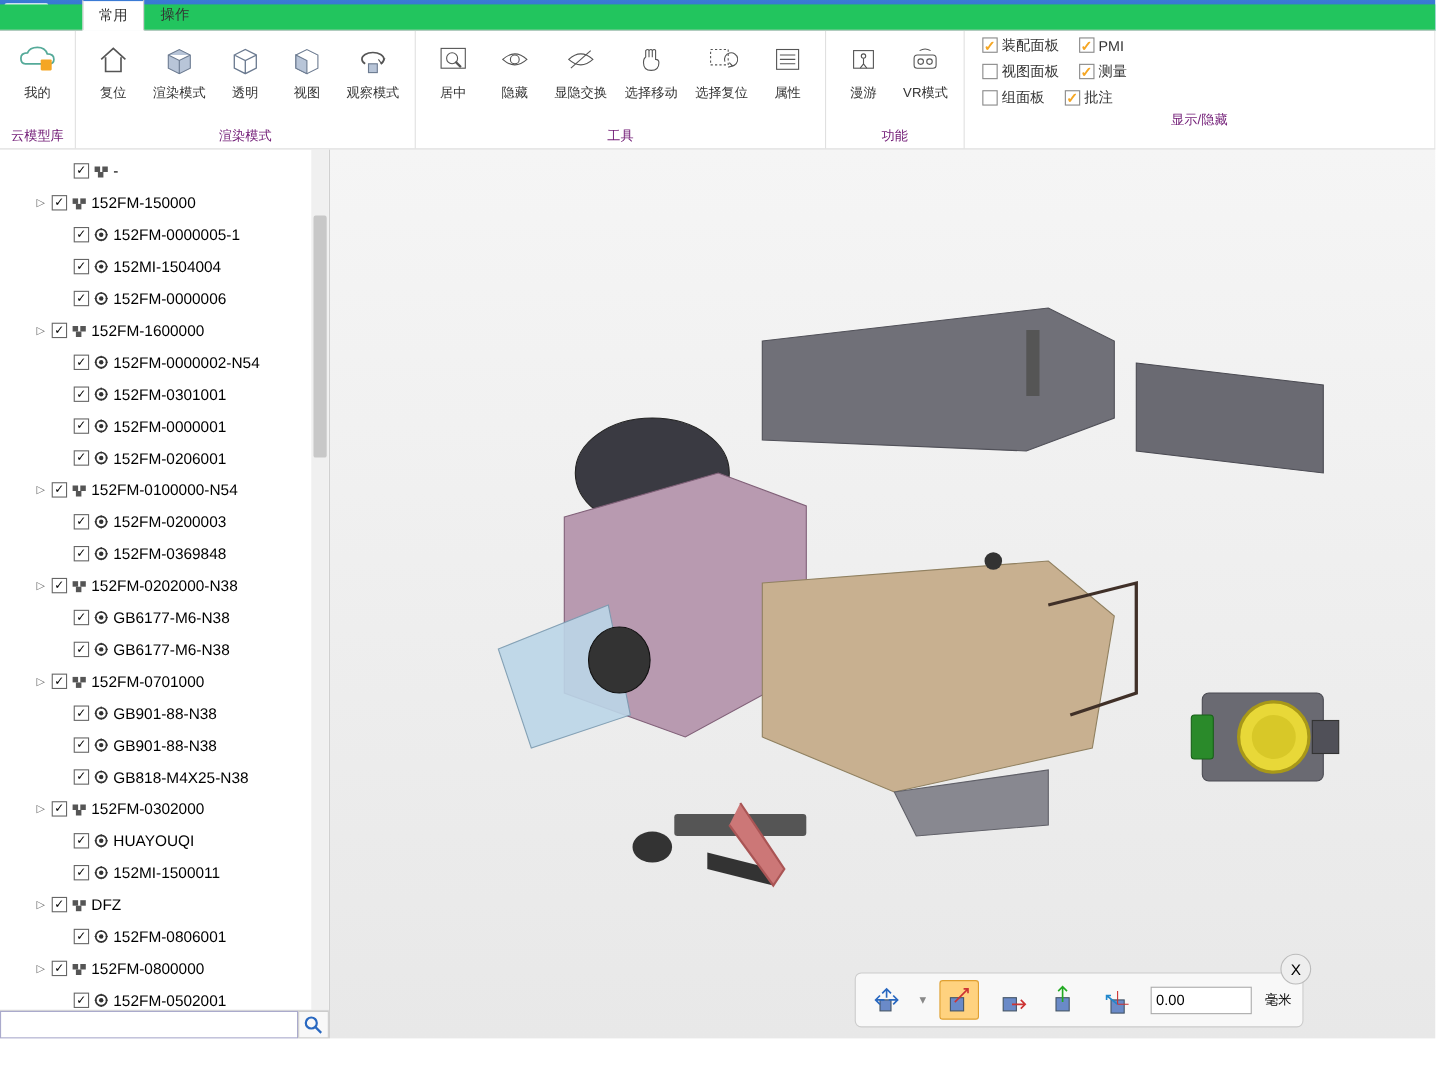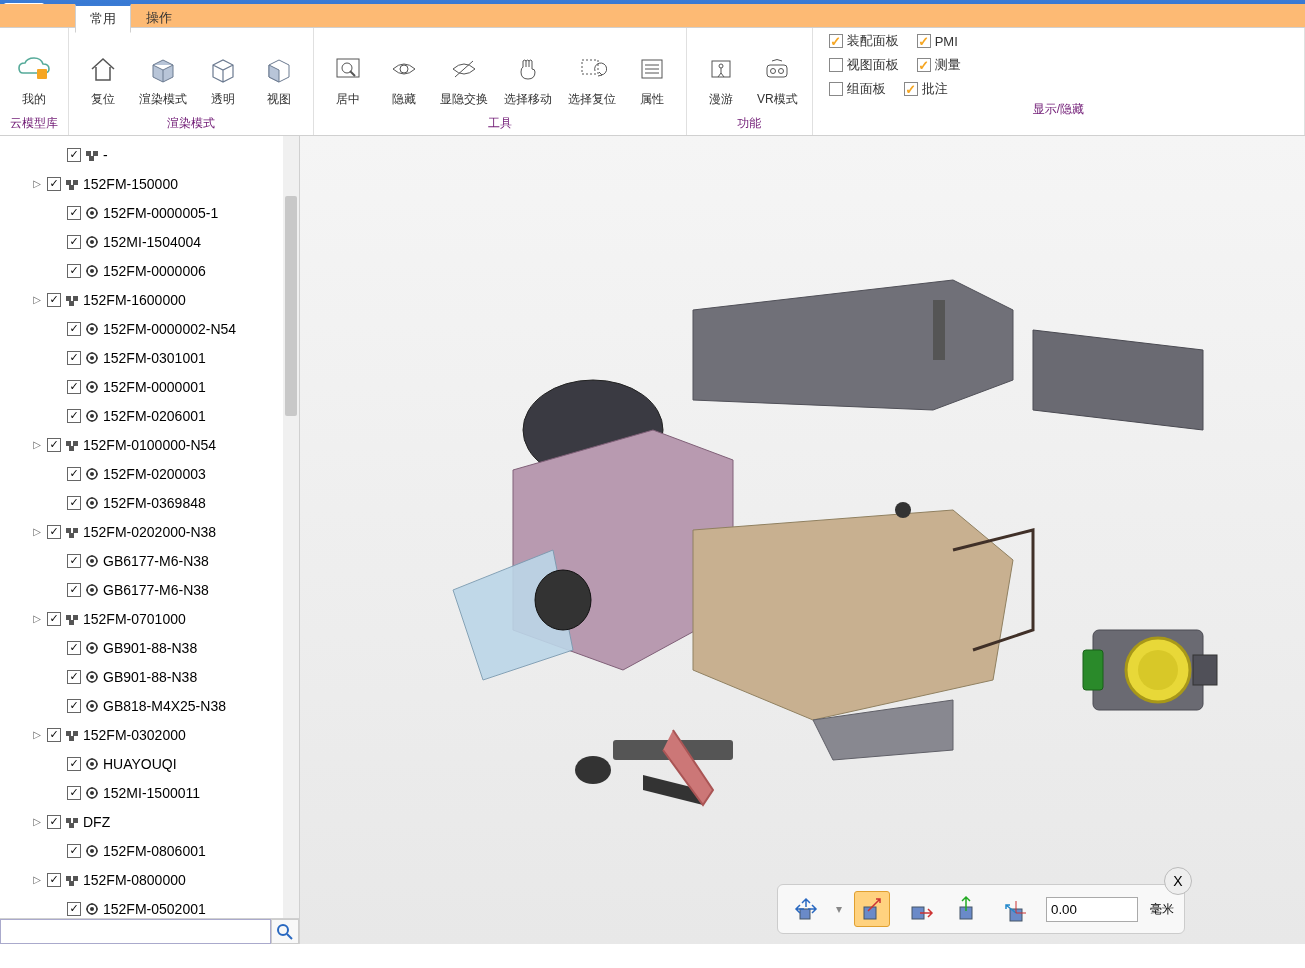--- a/index.html
+++ b/index.html
@@ -2,29 +2,29 @@
 <html><head>
 <meta charset="utf-8">
 <style>
 * { box-sizing: border-box; margin: 0; padding: 0; font-family: "Microsoft YaHei", sans-serif; }
 body { width: 1305px; height: 968px; background: #fff; overflow: hidden; font-size: 12px; }
 
 .titlebar { height: 28px; background: linear-gradient(#3a7bd5, #2968c0); display: flex; align-items: center; padding: 0 4px; }
 .titlebar .doc-icon { width: 40px; height: 22px; background: #fff; border-radius: 2px; display: flex; align-items: center; justify-content: center; }
 .triangle-down { width: 0; height: 0; border-left: 4px solid transparent; border-right: 4px solid transparent; border-top: 5px solid #2968c0; margin-left: 3px; }
 
-.tabbar { height: 24px; background: #fdba74; display: flex; align-items: flex-start; border-bottom: 1px solid #d0d0d0; padding-left: 75px; margin-top: -24px; position: relative; z-index: 2; }
+.tabbar { height: 24px; background: #22c55e; display: flex; align-items: flex-end; border-bottom: 1px solid #d0d0d0; padding-left: 75px; margin-top: -24px; position: relative; z-index: 2; }
 .tab { padding: 4px 14px; font-size: 13px; color: #333; cursor: pointer; border: 1px solid transparent; }
 .tab.active { background: #fff; border: 1px solid #d0d0d0; border-bottom: 1px solid #fff; border-top: 2px solid #3a7bd5; margin-bottom: -1px; }
 
 .ribbon { height: 108px; background: #fff; display: flex; border-bottom: 1px solid #d0d0d0; }
 .ribbon-group { display: flex; flex-direction: column; border-right: 1px solid #e0e0e0; padding: 4px 6px 0 6px; }
 .ribbon-group-items { display: flex; flex: 1; }
 .ribbon-group-label { text-align: center; font-size: 12px; color: #701a75; padding: 3px 0; }
-.ribbon-btn { display: flex; flex-direction: column; align-items: center; justify-content: flex-end; padding: 4px 8px; cursor: pointer; min-width: 56px; }
+.ribbon-btn { display: flex; flex-direction: column; align-items: center; justify-content: flex-start; padding: 4px 8px; cursor: pointer; min-width: 56px; }
 .ribbon-icon { width: 36px; height: 36px; display: flex; align-items: center; justify-content: center; margin-bottom: 4px; }
 .ribbon-btn-label { font-size: 12px; color: #333; white-space: nowrap; }
 .ribbon-btn.disabled .ribbon-btn-label { color: #bbb; }
 
 .ribbon-checks { display: flex; flex-direction: column; justify-content: center; gap: 6px; padding: 0 10px; }
 .check-row { display: flex; gap: 18px; }
 .check-item { display: flex; align-items: center; gap: 4px; font-size: 13px; color: #333; cursor: pointer; }
 .chk { width: 14px; height: 14px; border: 1px solid #888; display: inline-flex; align-items: center; justify-content: center; background: #fff; }
 .chk.on { background: #fff; color: #f5a623; font-weight: bold; }
 
@@ -118,20 +118,30 @@
         <span class="ribbon-btn-label">透明</span>
       </div>
       <div class="ribbon-btn">
         <div class="ribbon-icon">
             <svg width="30" height="28">
               <path d="M5 10 L15 5 L25 10 L25 22 L15 27 L5 22 Z" fill="none" stroke="#6b7a90"></path>
               <path d="M5 10 L15 15 L15 27 L5 22 Z" fill="#b8c5d8" stroke="#6b7a90"></path>
             </svg>
           </div>
         <span class="ribbon-btn-label">视图</span>
+      </div>
+      <div class="ribbon-btn">
+        <div class="ribbon-icon">
+            <svg width="30" height="28">
+              <path d="M8 18 A10 6 0 1 1 22 18" fill="none" stroke="#555" stroke-width="1.5"></path>
+              <path d="M20 14 L23 18 L26 13" fill="none" stroke="#555"></path>
+              <rect x="11" y="18" width="8" height="8" fill="#b8c5d8" stroke="#6b7a90"></rect>
+            </svg>
+          </div>
+        <span class="ribbon-btn-label">观察模式</span>
       </div>
     </div>
     <div class="ribbon-group-label">渲染模式</div>
   </div>
 
   <div class="ribbon-group">
     <div class="ribbon-group-items">
       <div class="ribbon-btn">
           <div class="ribbon-icon">
             <svg width="30" height="28">

